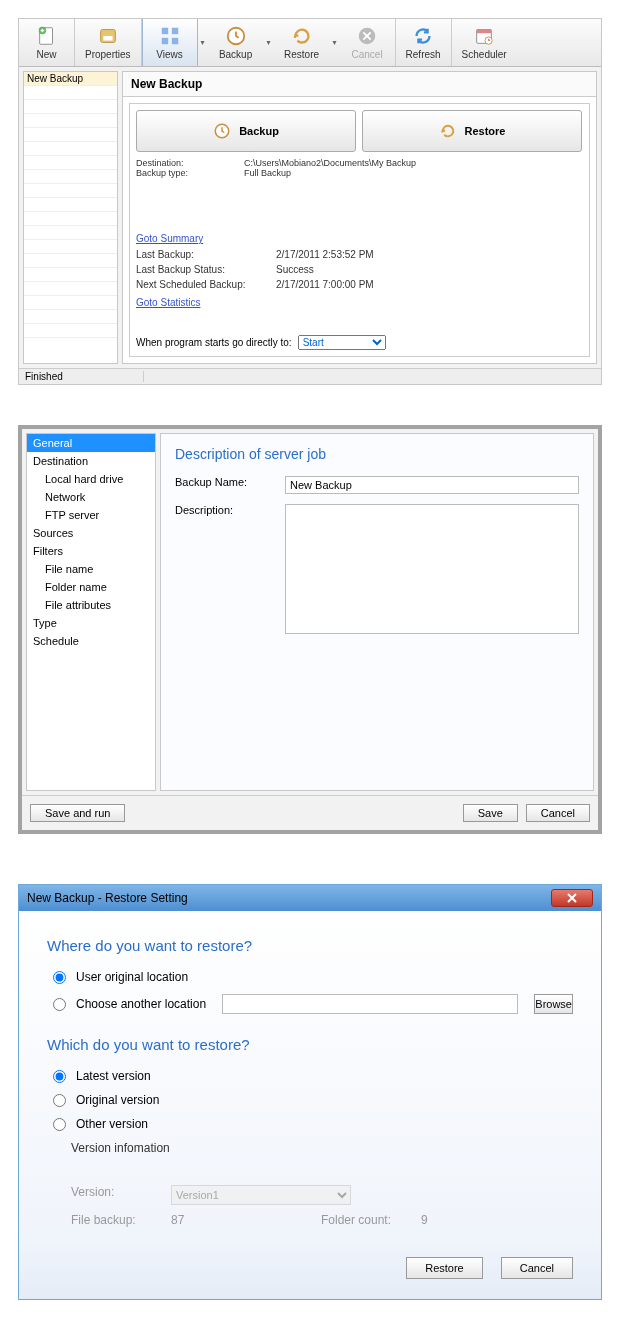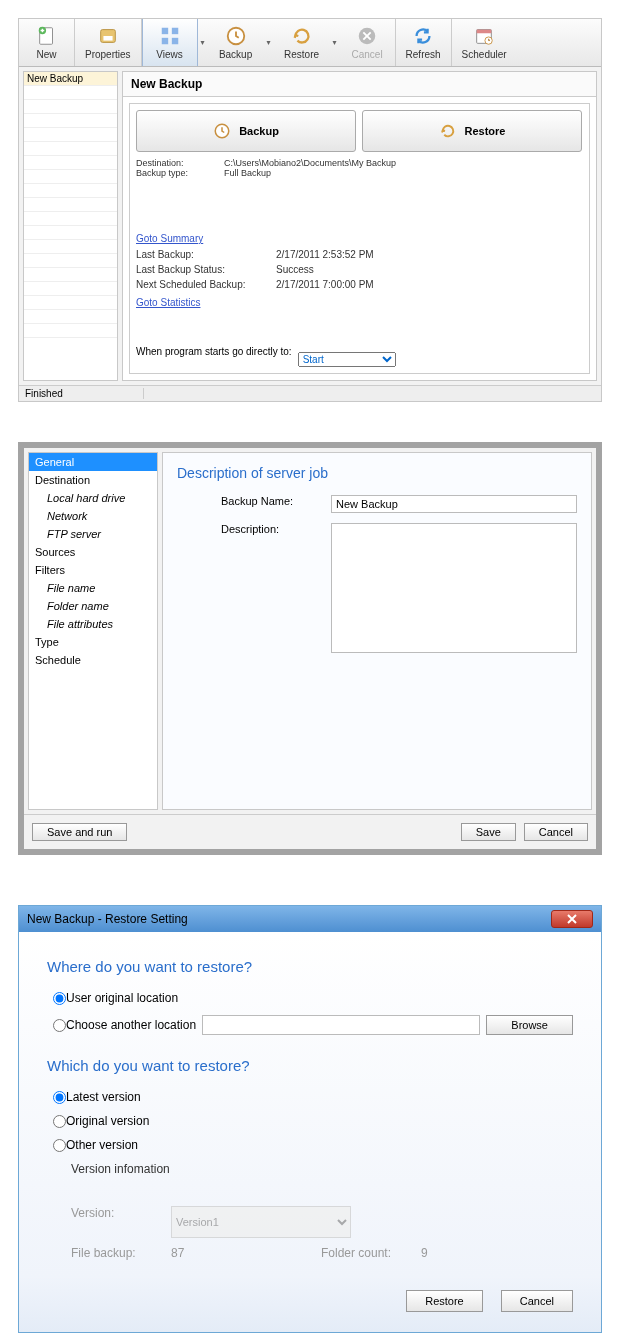--- a/index.html
+++ b/index.html
@@ -17,63 +17,63 @@
 .p1-body { display:flex; }
 .p1-left { width:95px; border:1px solid #c8c8c8; margin:4px; background:#fff; }
 .left-row { border-bottom:1px solid #eee; height:14px; font-size:10px; padding:1px 3px; }
 .left-row.sel { background:#fdf4d8; }
 .p1-right { flex:1; border:1px solid #c8c8c8; margin:4px 4px 4px 0; background:#fff; display:flex; flex-direction:column; }
 .p1-title { font-size:12px; font-weight:bold; padding:5px 8px; border-bottom:1px solid #ccc; background:#fafafa; }
 .p1-inner { margin:6px; border:1px solid #ccc; padding:6px; flex:1; }
 .bigbtns { display:flex; gap:6px; margin-bottom:6px; }
 .bigbtn { flex:1; height:42px; max-width:220px; border:1px solid #aaa; border-radius:3px; background:linear-gradient(#fff,#e6e6e6); display:flex; align-items:center; justify-content:center; gap:8px; font-size:11px; font-weight:bold; cursor:pointer; }
 .info-line { font-size:9px; color:#333; }
-.info-line .lbl { display:inline-block; width:88px; }
+.info-line .lbl { display:inline-block; width:108px; }
 .spacer { height:50px; }
 .link { font-size:10px; color:#3355cc; text-decoration:underline; padding:3px 0; display:inline-block; cursor:pointer; }
 .kv { font-size:10px; color:#333; padding:2px 0; }
 .kv .k { display:inline-block; width:140px; }
 .startsel { margin-top:24px; font-size:10px; display:flex; align-items:center; gap:6px; }
-.startsel select { width:98px; font-size:10px; color:#0066cc;margin-top:17px; }
+.startsel select { width:88px; font-size:10px; color:#0066cc; }
 .p1-status { font-size:10px; padding:2px 6px; border-top:1px solid #ccc; background:#eee; display:flex; }
 .p1-status span:nth-child(2){ margin-left:80px; border-left:1px solid #ccc; padding-left:8px; width:200px; }
 
 
-.panel2 { margin:0 18px 50px; border:6px solid #a3a3a3; background:#f2f2f2; }
+.panel2 { margin:0 18px 50px; border:4px solid #a3a3a3; background:#f2f2f2; }
 .p2-body { display:flex; }
 .p2-left { width:130px; border:1px solid #c8c8c8; margin:4px; background:#fff; }
 .navrow { font-size:11px; padding:3px 6px; border-bottom:0; cursor:pointer; }
 .navrow.top { padding-left:6px; }
-.navrow.sub { padding-left:18px;font-style:italic; }
+.navrow.sub { padding-left:18px; }
 .navrow.sel { background:#1e90ff; color:#fff; }
 .p2-right { flex:1; border:1px solid #c8c8c8; margin:4px 4px 4px 0; background:#fafcff; padding:12px 14px; }
 .p2-head { font-size:14px; color:#2a6ecb; margin-bottom:14px; }
-.formrow { display:flex; font-size:11px; margin-bottom:10px;margin-left:44px; }
+.formrow { display:flex; font-size:11px; margin-bottom:10px; }
 .formrow .fl { width:110px; }
 .formrow input[type=text] { flex:1; border:1px solid #bbb; padding:2px 4px; font-size:11px; }
 .formrow textarea { flex:1; border:1px solid #bbb; height:130px; font-size:11px; padding:2px 4px; resize:none; }
 .p2-foot { display:flex; padding:8px; border-top:1px solid #ccc; }
 .btn { font-size:11px; padding:2px 14px; border:1px solid #999; border-radius:0; background:linear-gradient(#fff,#e6e6e6); cursor:pointer; }
 
 
 .panel3 { margin:0 18px 30px; border:1px solid #6da8d6; }
 .p3-titlebar { background:linear-gradient(#7fb5e8,#4e8fd1); color:#000; padding:4px 8px; font-size:12px; display:flex; align-items:center; }
 .p3-close { margin-left:auto; background:linear-gradient(#e87a6a,#c0392b); color:#fff; width:42px; height:18px; border-radius:3px; display:flex; align-items:center; justify-content:center; font-weight:bold; cursor:pointer; border:1px solid #a02818; }
 .p3-body { background:linear-gradient(#fff,#f0f4fb); padding:20px 28px 12px; }
 .p3-head { color:#2a6ecb; font-size:15px; margin:6px 0 12px; }
-.radio-row { font-size:12px; padding:4px 0 6px 6px; display:flex; align-items:center; gap:0; }
+.radio-row { font-size:12px; padding:4px 0 6px 6px; display:flex; align-items:center; gap:10px; }
 .radio-row input[type=text]{ flex:1; border:1px solid #bbb; height:20px; margin:0 6px; }
-.radio-row .btn { padding:3px 24px; }
+.radio-row .btn { padding:3px 0; }
 .vi-box { margin-left:24px; margin-top:4px; }
 .vi-title { font-size:12px; color:#333; margin-bottom:26px; }
 .vi-grid { color:#999; font-size:12px; }
 .vi-grid .vrow { display:flex; padding:4px 0; }
 .vi-grid .vlbl { width:100px; }
 .vi-grid .vval { width:150px; }
-.vi-grid select { width:180px; font-size:11px; color:#888; border:1px solid #ccc; height:32px; }
+.vi-grid select { width:180px; font-size:11px; color:#888; border:1px solid #ccc; height:20px; }
 .p3-foot { display:flex; justify-content:flex-end; gap:18px; padding:14px 28px 20px; background:linear-gradient(#f0f4fb,#e4ecf7); }
 .p3-foot .btn { padding:4px 18px; }
 
 svg { display:block; }
 </style>
 </head>
 <body>
 
 <div class="panel1">
   <div class="toolbar">

